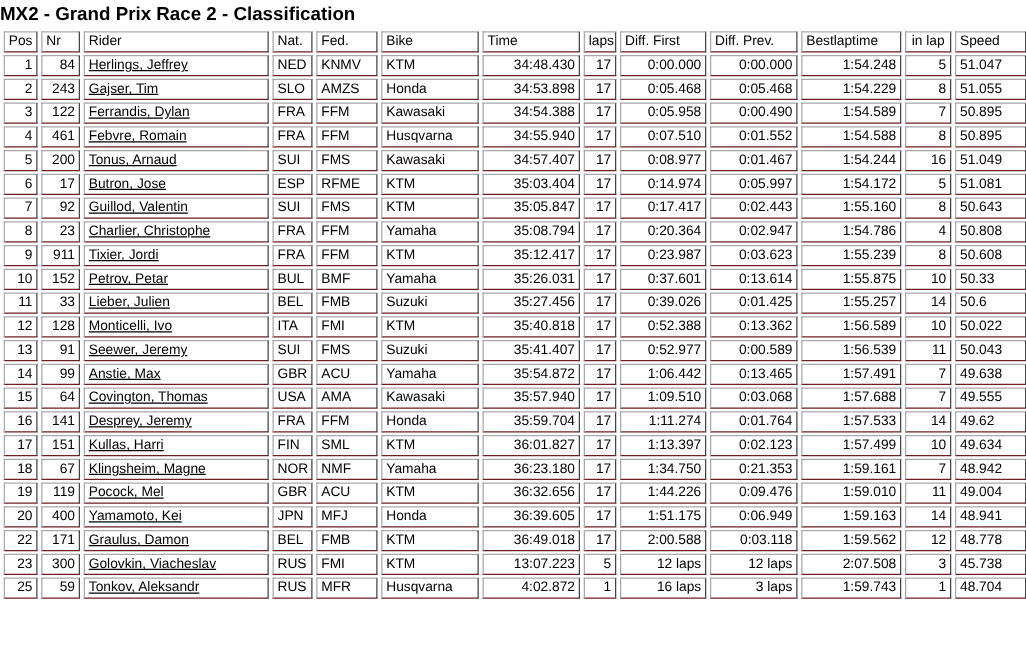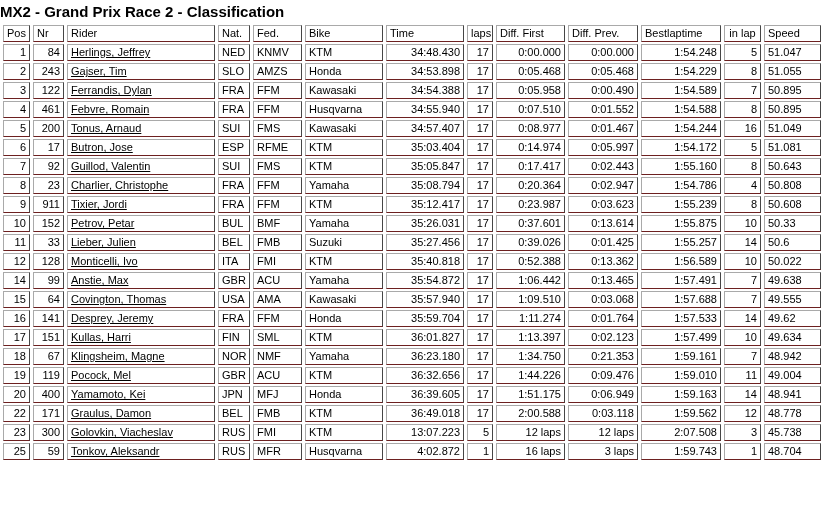--- a/index.html
+++ b/index.html
@@ -255,20 +255,35 @@
         <td class="al cell-bike">KTM</td>
         <td class="ar cell-time">35:40.818</td>
         <td class="ar cell-laps">17</td>
         <td class="ar cell-diff_first">0:52.388</td>
         <td class="ar cell-diff_prev">0:13.362</td>
         <td class="ar cell-bestlaptime">1:56.589</td>
         <td class="ar cell-in_lap">10</td>
         <td class="al cell-speed">50.022</td>
       </tr>
       <tr>
+        <td class="ar cell-pos">13</td>
+        <td class="ar cell-nr">91</td>
+        <td class="al cell-rider">Seewer, Jeremy</td>
+        <td class="al cell-nat">SUI</td>
+        <td class="al cell-fed">FMS</td>
+        <td class="al cell-bike">Suzuki</td>
+        <td class="ar cell-time">35:41.407</td>
+        <td class="ar cell-laps">17</td>
+        <td class="ar cell-diff_first">0:52.977</td>
+        <td class="ar cell-diff_prev">0:00.589</td>
+        <td class="ar cell-bestlaptime">1:56.539</td>
+        <td class="ar cell-in_lap">11</td>
+        <td class="al cell-speed">50.043</td>
+      </tr>
+      <tr>
         <td class="ar cell-pos">14</td>
         <td class="ar cell-nr">99</td>
         <td class="al cell-rider">Anstie, Max</td>
         <td class="al cell-nat">GBR</td>
         <td class="al cell-fed">ACU</td>
         <td class="al cell-bike">Yamaha</td>
         <td class="ar cell-time">35:54.872</td>
         <td class="ar cell-laps">17</td>
         <td class="ar cell-diff_first">1:06.442</td>
         <td class="ar cell-diff_prev">0:13.465</td>

